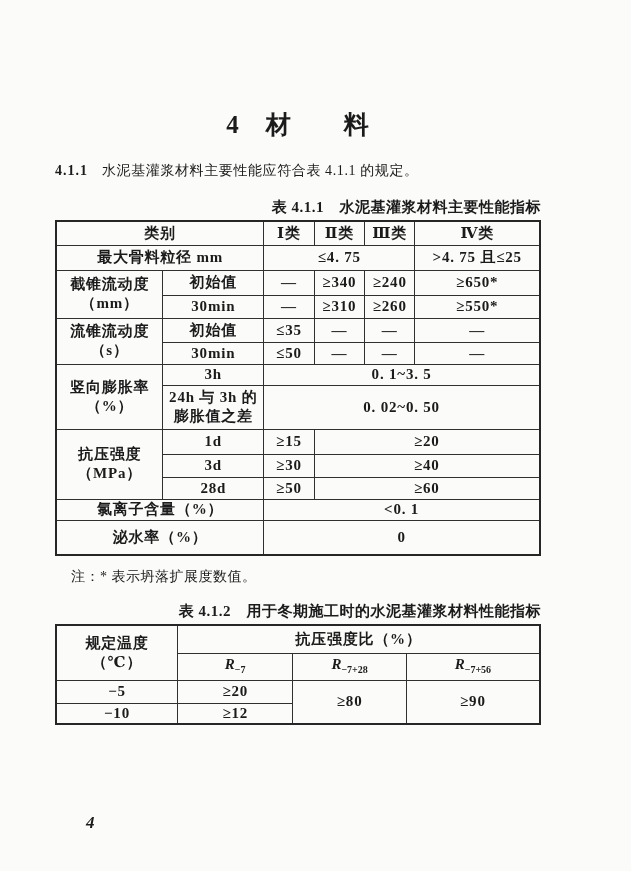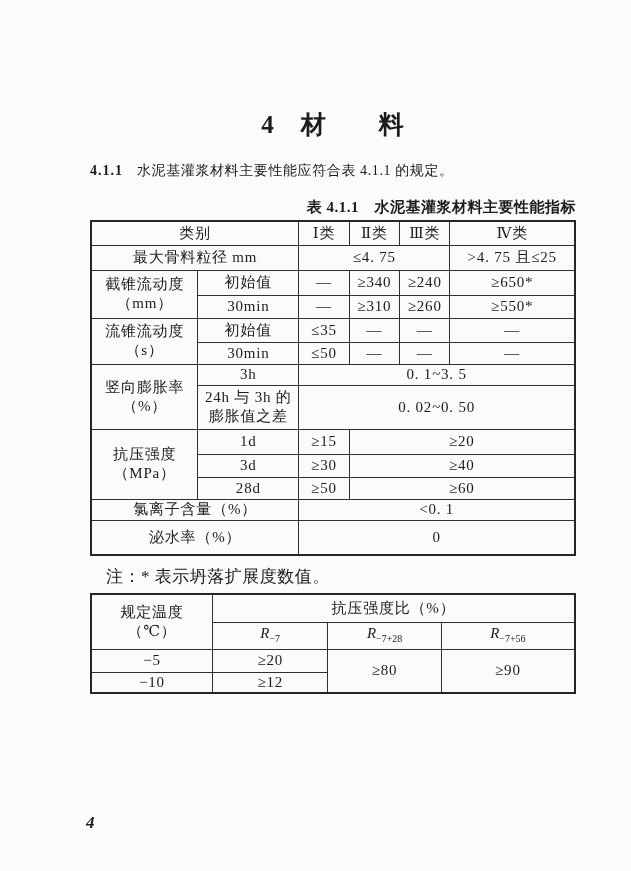--- a/index.html
+++ b/index.html
@@ -6,41 +6,41 @@
   body { background:#e8e8e8; }
   .page {
     position:relative;
     width:631px; height:871px;
     background:#fbfbf9;
     font-family:"Liberation Serif","DejaVu Serif",serif;
     color:#1b1b1b;
     overflow:hidden;
     box-sizing:border-box;
   }
-  .content { position:absolute; left:90px; top:0; width:486px; }
+  .content { position:absolute; left:55px; top:0; width:486px; }
 
   .chapter { margin:110px 0 0 0; font-size:25px; line-height:30px; font-weight:bold; text-align:center; letter-spacing:1px; }
   .section { margin:27px 0 0 0; font-size:17px; line-height:22px; font-weight:bold; text-align:center; letter-spacing:1px; }
 
   .para { margin:17px 0 0 0; font-size:14px; line-height:27px; text-align:justify; letter-spacing:0.6px; }
   .para .plabel { font-weight:bold; margin-right:14px; letter-spacing:1px; }
 
   .caption { margin:13px 0 0 0; font-size:15px; line-height:20px; font-weight:bold; text-align:right; letter-spacing:0.5px; }
 
   table { border-collapse:collapse; table-layout:fixed; width:486px; margin-top:3px; }
   table, tr, td { box-sizing:border-box; }
   .dtable { border:2px solid #262626; }
   .dtable td {
     border:1px solid #303030;
     text-align:center; vertical-align:middle;
     font-size:15px; letter-spacing:0.8px;
-    padding:0 2px; line-height:19px;
+    padding:0 2px; line-height:19px;font-weight:bold;
   }
   .blk { display:block; line-height:19px; }
-  .note { margin:12px 0 8px 0; padding-left:16px; font-size:17px; line-height:17px; letter-spacing:0.5px; }
+  .note { margin:12px 0 16px 0; padding-left:16px; font-size:14px; line-height:17px; letter-spacing:0.5px; }
 
   .rvar { font-style:italic; font-size:15px; letter-spacing:0; }
   .rsub { font-style:normal; font-size:10px; letter-spacing:0; }
 
   .pagenum {
     position:absolute; left:86px; top:813px;
     font-size:17px; font-style:italic; font-weight:bold;
   }
 </style>
 </head>
@@ -151,20 +151,21 @@
       <tr style="height:35px">
         <td colspan="2">泌水率（%）</td>
         <td colspan="4">0</td>
       </tr>
     </tbody>
       </table>
 
     <div class="note">注：* 表示坍落扩展度数值。</div>
 
 
+    <div class="caption" style="margin-top:11px">表 4.1.2　用于冬期施工时的水泥基灌浆材料性能指标</div>
 
     <table class="dtable">
       <colgroup>
         <col style="width:120px">
           <col style="width:114px">
           <col style="width:112px">
           <col style="width:132px">
       </colgroup>
       <tbody>
           <tr style="height:28px">

